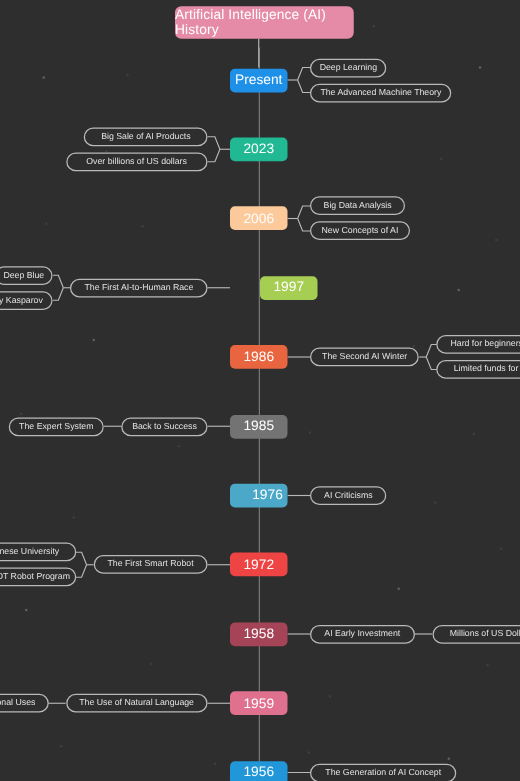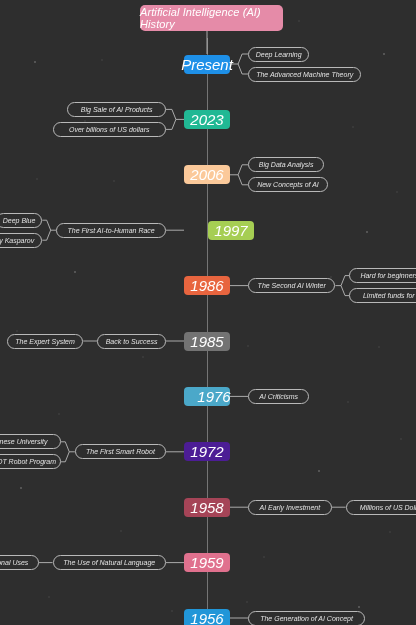--- a/index.html
+++ b/index.html
@@ -11,21 +11,20 @@
     height: 625px;
     background: #2e2e2e;
     font-family: "Liberation Sans", sans-serif;
     overflow: hidden;
     position: relative;
   }
   #canvas {
     position: relative;
     width: 372px;
     height: 625px;
-    font-style: italic;
   }
   
   .star {
     position: absolute;
     width: 2px;
     height: 2px;
     border-radius: 50%;
     background: #8a8a8a;
     opacity: .35;
   }
@@ -69,21 +68,21 @@
     box-sizing: border-box;
   }
 
   
   .year-node {
     position: absolute;
     width: 46px;
     height: 19px;
     border-radius: 4px;
     color: #ffffff;
-    font-size: 15px;
+    font-size: 11px;
     display: flex;
     align-items: center;
     justify-content: center;
     box-sizing: border-box;
   }
 
   
   .pill {
     position: absolute;
     height: 15px;
@@ -193,21 +192,21 @@
       <div class="pill" style="left: -22.8px; top: 232.7px; width: 65.08px;">Garry Kasparov</div>
       <div class="year-node" style="left: 184px; top: 276.1px; background: rgb(232, 101, 63);">1986</div>
       <div class="pill" style="left: 248px; top: 278.1px; width: 87.4px;">The Second AI Winter</div>
       <div class="pill" style="left: 349.4px; top: 268.1px; width: 79.96px;">Hard for beginners</div>
       <div class="pill" style="left: 349.4px; top: 288.1px; width: 120.88px;">Limited funds for development</div>
       <div class="year-node" style="left: 184px; top: 331.5px; background: #737373;">1985</div>
       <div class="pill" style="left: 97.2px; top: 333.5px; width: 68.8px;">Back to Success</div>
       <div class="pill" style="left: 6.96px; top: 333.5px; width: 76.24px;">The Expert System</div>
       <div class="year-node" style="left: 184px; top: 386.9px; background: rgb(75, 168, 201); padding-left: 14px;">1976</div>
       <div class="pill" style="left: 248px; top: 388.9px; width: 61.36px;">AI Criticisms</div>
-      <div class="year-node" style="left: 184px; top: 442.3px; background: #4c1d95;">1972</div>
+      <div class="year-node" style="left: 184px; top: 442.3px; background: #ef4444;">1972</div>
       <div class="pill" style="left: 74.88px; top: 444.3px; width: 91.12px;">The First Smart Robot</div>
       <div class="pill" style="left: -71.16px; top: 434.3px; width: 132.04px;">Created by a Japanese University</div>
       <div class="pill" style="left: -37.68px; top: 454.3px; width: 98.56px;">The WABOT Robot Program</div>
       <div class="year-node" style="left: 184px; top: 497.7px; background: rgb(165, 68, 87);">1958</div>
       <div class="pill" style="left: 248px; top: 499.7px; width: 83.68px;">AI Early Investment</div>
       <div class="pill" style="left: 345.68px; top: 499.7px; width: 94.84px;">Millions of US Dollars</div>
       <div class="year-node" style="left: 184px; top: 553.1px; background: rgb(224, 113, 142);">1959</div>
       <div class="pill" style="left: 52.56px; top: 555.1px; width: 113.44px;">The Use of Natural Language</div>
       <div class="pill" style="left: -48.84px; top: 555.1px; width: 87.4px;">For Educational Uses</div>
       <div class="year-node" style="left: 184px; top: 608.5px; background: rgb(33, 150, 216);">1956</div>

